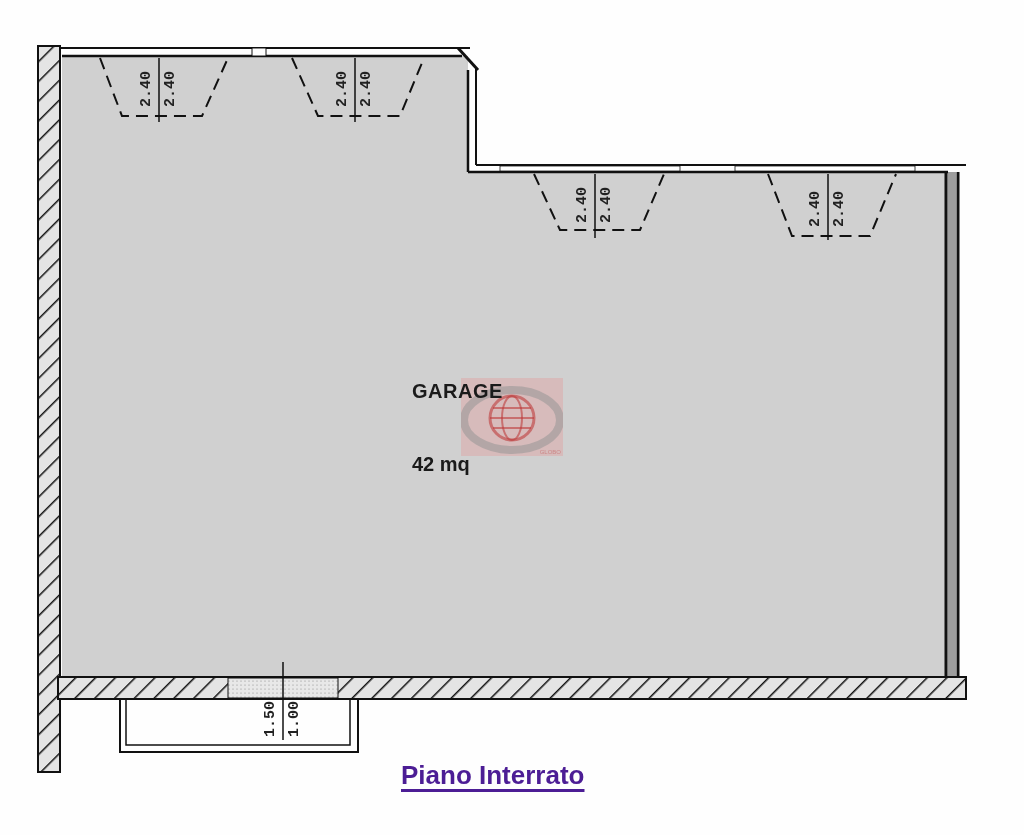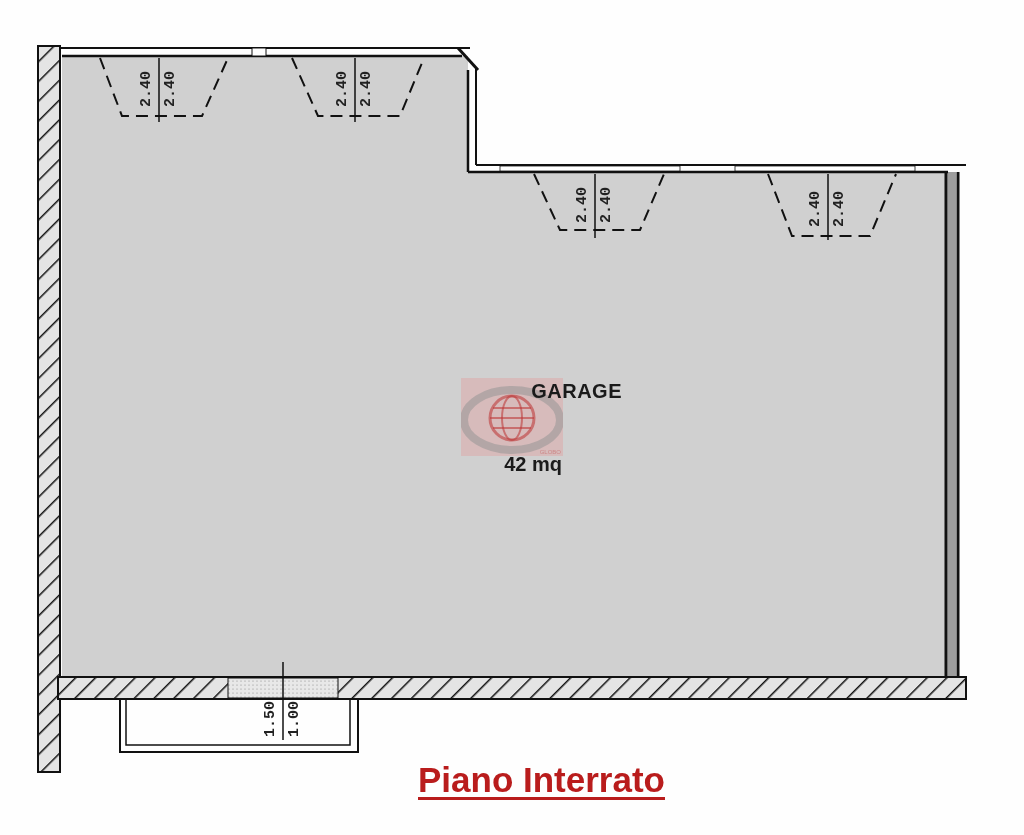--- a/index.html
+++ b/index.html
@@ -1,22 +1,22 @@
 <!DOCTYPE html>
 <html><head>
 <meta charset="utf-8">
 <style>
   html, body { margin:0; padding:0; }
   body { width:1024px; height:835px; background:#fefefe; position:relative; overflow:hidden; font-family:"Liberation Sans", sans-serif; }
   #plan { position:absolute; left:0; top:0; }
-  .lbl { position:absolute; font-family:"Liberation Sans", sans-serif; font-weight:bold; color:#1a1a1a; text-align:right; }
+  .lbl { position:absolute; font-family:"Liberation Sans", sans-serif; font-weight:bold; color:#1a1a1a; text-align:left; }
   #room-name { left:412px; top:380px; width:210px; font-size:20px; letter-spacing:0.5px; }
   #room-area { left:412px; top:408px; width:150px; font-size:20px; }
   .dim { position:absolute; font-family:"Liberation Mono", monospace; font-size:15px; font-weight:bold; color:#222; transform:rotate(-90deg); transform-origin:center center; white-space:nowrap; width:50px; height:18px; line-height:18px; text-align:center; }
-  #caption { position:absolute; left:418px; top:760px; font-size:35px; font-weight:bold; color:#b91c1c; text-decoration:underline; text-decoration-thickness:3px; text-underline-offset:5px; white-space:nowrap; }
+  #caption { position:absolute; left:401px; top:760px; font-size:26px; font-weight:bold; color:#4c1d95; text-decoration:underline; text-decoration-thickness:3px; text-underline-offset:5px; white-space:nowrap; }
   #watermark { position:absolute; left:461px; top:378px; width:102px; height:78px; background:rgba(230,150,150,0.35); }
   #watermark svg { position:absolute; left:0; top:0; }
   #wm-text { position:absolute; right:2px; bottom:1px; font-size:6px; color:#c88; }
 </style>
 </head>
 <body>
 
 <svg id="plan" width="1024" height="835" viewBox="0 0 1024 835">
   <defs>
     <pattern id="hatch" patternUnits="userSpaceOnUse" width="14" height="14" patternTransform="rotate(45)">

